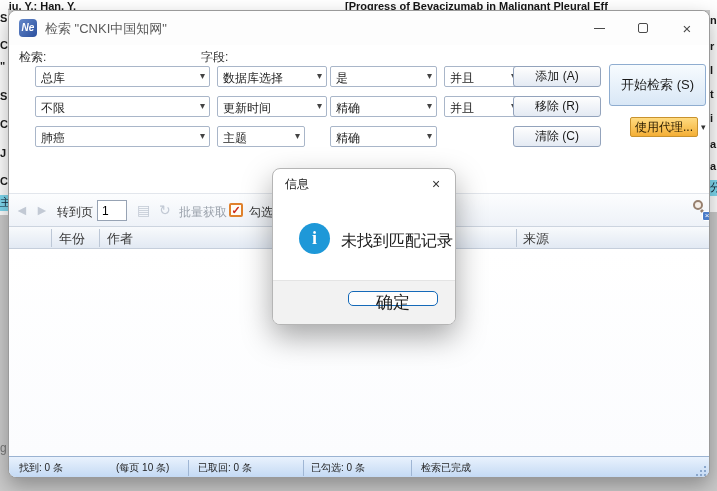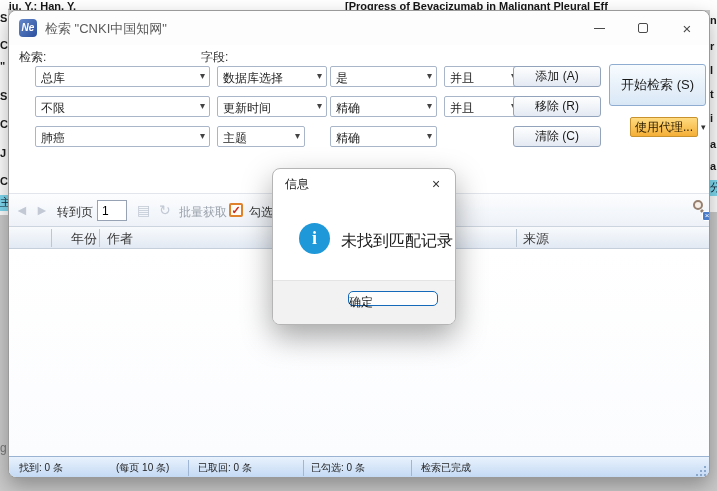--- a/index.html
+++ b/index.html
@@ -89,21 +89,21 @@
   #modal-title { position:absolute; left:12px; top:7px; font-size:12px; color:#1a1a1a; }
   #modal-close { position:absolute; right:8px; top:4px; width:22px; height:22px; text-align:center;
     line-height:22px; font-size:14px; color:#333; }
   #info-icon { position:absolute; left:26px; top:54px; width:31px; height:31px; border-radius:50%;
     background:#1e98d8; color:#fff; font-size:18px; font-weight:bold; text-align:center; line-height:30px;
     font-family:"Liberation Serif",serif; }
   #modal-msg { position:absolute; left:68px; top:62px; font-size:16px; color:#1a1a1a; white-space:nowrap; }
   #modal-footer { position:absolute; left:0; bottom:0; width:100%; height:44px; background:#f2f2f2;
     border-top:1px solid #e4e4e4; }
   #ok-btn { position:absolute; left:75px; top:10px; width:90px; height:15px; background:#fdfdfd;
-    border:1px solid #1469b8; border-radius:5px; font-size:12px; color:#1a1a1a; line-height:21px; }
+    border:1px solid #1469b8; border-radius:5px; font-size:17px; color:#1a1a1a; text-align:center; line-height:21px; }
 </style>
 </head>
 <body>
 
 <div id="bg-top-strip">
   <span class="bg-frag" style="left:2px">Liu, Y.; Han, Y.</span>
   <span class="bg-frag" style="left:345px">[Progress of Bevacizumab in Malignant Pleural Eff</span>
 </div>
 <div id="bg-left-strip">
   <span class="edge-letter" style="top:12px">S</span>
@@ -214,21 +214,21 @@
     <span class="tb-label" style="left:240px">勾选</span>
     <span id="stop-search-icon">
       <span class="mag-circle"></span>
       <span class="mag-handle"></span>
       <span class="mag-badge">×</span>
     </span>
   </div>
 
   <div id="table-header">
     <span class="th-sep" style="left:42px"></span>
-    <span class="th-cell" style="left:62px">年份</span>
+    <span class="th-cell" style="left:50px">年份</span>
     <span class="th-sep" style="left:90px"></span>
     <span class="th-cell" style="left:98px">作者</span>
     <span class="th-sep" style="left:507px"></span>
     <span class="th-cell" style="left:514px">来源</span>
   </div>
 
   <div id="list-area"></div>
 
   <div id="statusbar">
     <span class="sb-item" style="left:10px">找到: 0 条</span>

